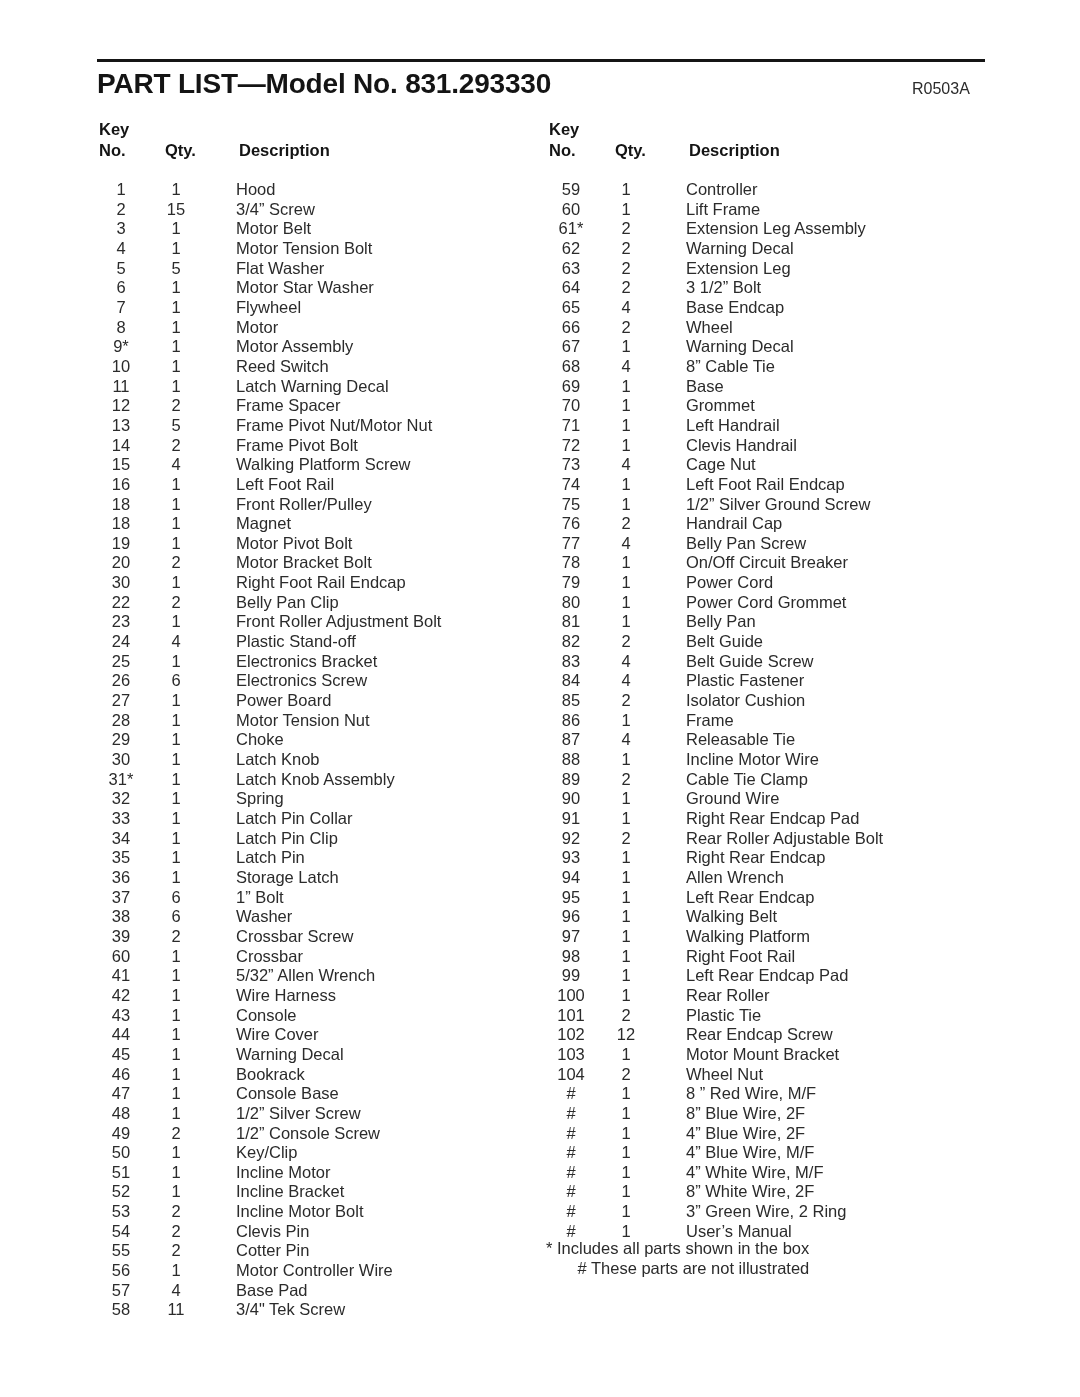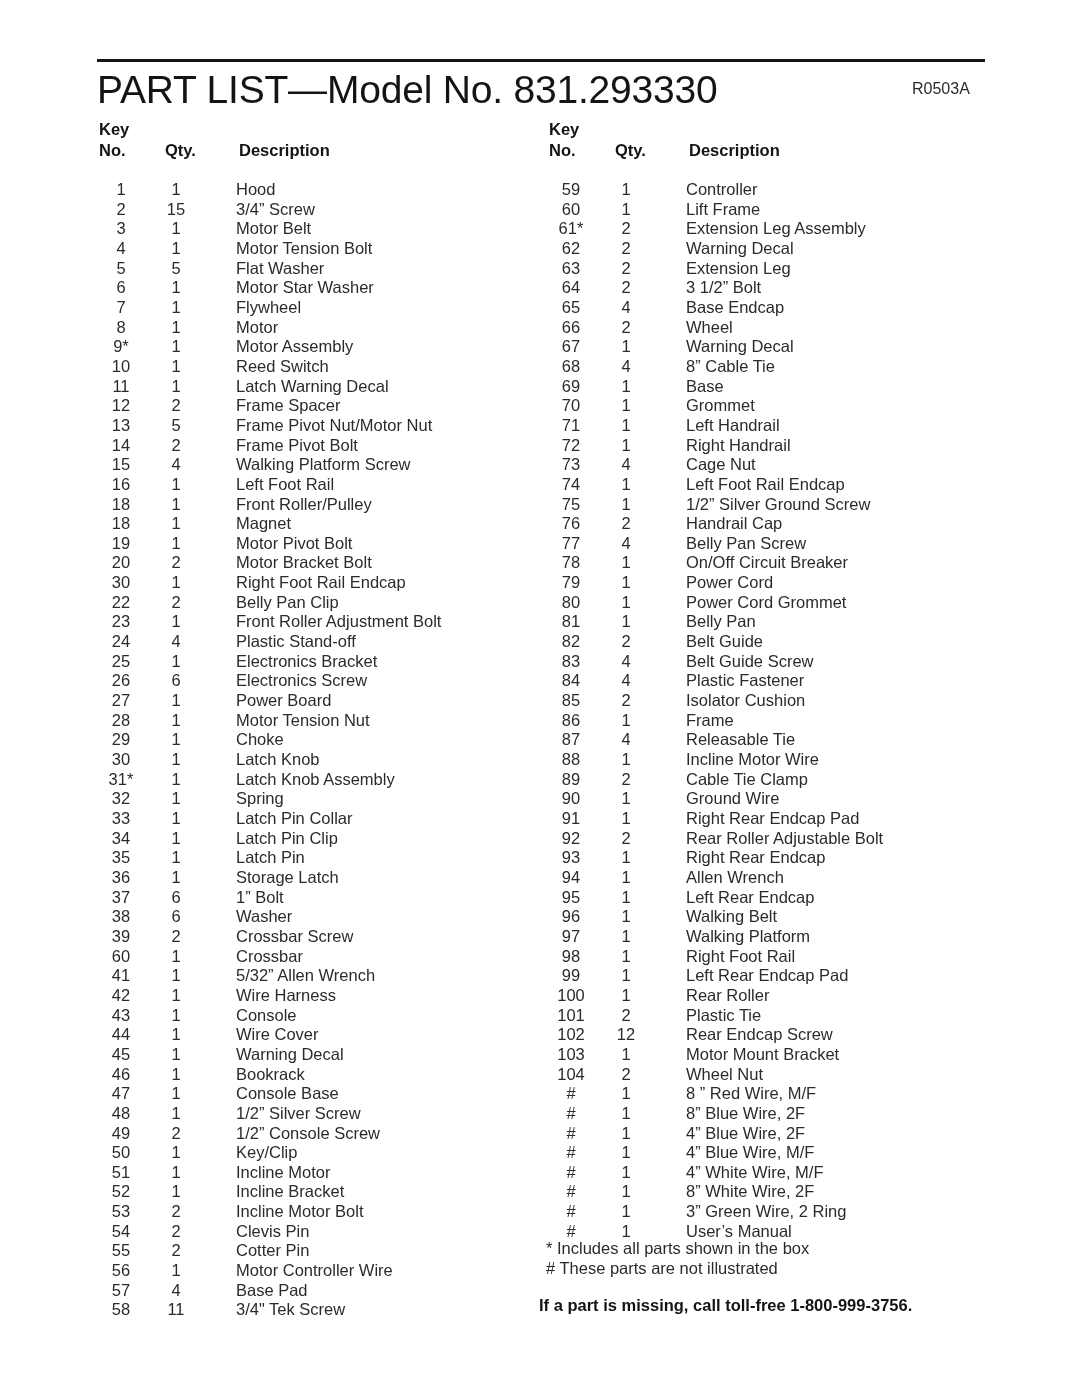--- a/index.html
+++ b/index.html
@@ -30,22 +30,22 @@
     top: 59px;
     width: 888px;
     height: 3px;
     background: #151515;
   }
 
   .doc-title {
     position: absolute;
     left: 97px;
     top: 68px;
-    font-size: 39px;
-    font-weight: normal;
+    font-size: 28px;
+    font-weight: bold;
     letter-spacing: -0.2px;
     color: #141414;
     white-space: nowrap;
   }
 
   .revision-code {
     position: absolute;
     left: 912px;
     top: 80px;
     font-size: 16px;
@@ -103,21 +103,21 @@
   }
 
   
   .footnotes {
     position: absolute;
     left: 546px;
     top: 1239px;
     font-size: 16.5px;
     line-height: 19.66px;
   }
-  .footnote { white-space: nowrap; }
+  .footnote { white-space: nowrap; text-align: right; }
 
   .missing-note {
     position: absolute;
     left: 539px;
     top: 1296px;
     font-size: 16.5px;
     font-weight: bold;
     color: #141414;
     white-space: nowrap;
   }
@@ -501,21 +501,21 @@
         <span class="cell-desc">Grommet</span>
       </div>
       <div class="row">
         <span class="cell-key">71</span>
         <span class="cell-qty">1</span>
         <span class="cell-desc">Left Handrail</span>
       </div>
       <div class="row">
         <span class="cell-key">72</span>
         <span class="cell-qty">1</span>
-        <span class="cell-desc">Right Handrail</span>
+        <span class="cell-desc">Clevis Handrail</span>
       </div>
       <div class="row">
         <span class="cell-key">73</span>
         <span class="cell-qty">4</span>
         <span class="cell-desc">Cage Nut</span>
       </div>
       <div class="row">
         <span class="cell-key">74</span>
         <span class="cell-qty">1</span>
         <span class="cell-desc">Left Foot Rail Endcap</span>
@@ -710,15 +710,14 @@
         <span class="cell-qty">1</span>
         <span class="cell-desc">User’s Manual</span>
       </div>
     </div>
 
   <div class="footnotes" id="footnotes">
       <div class="footnote">* Includes all parts shown in the box</div>
       <div class="footnote"># These parts are not illustrated</div>
     </div>
 
-  <div class="missing-note">If a part is missing, call toll-free 1-800-999-3756.</div>
 
 </div>
 
 </body></html>

